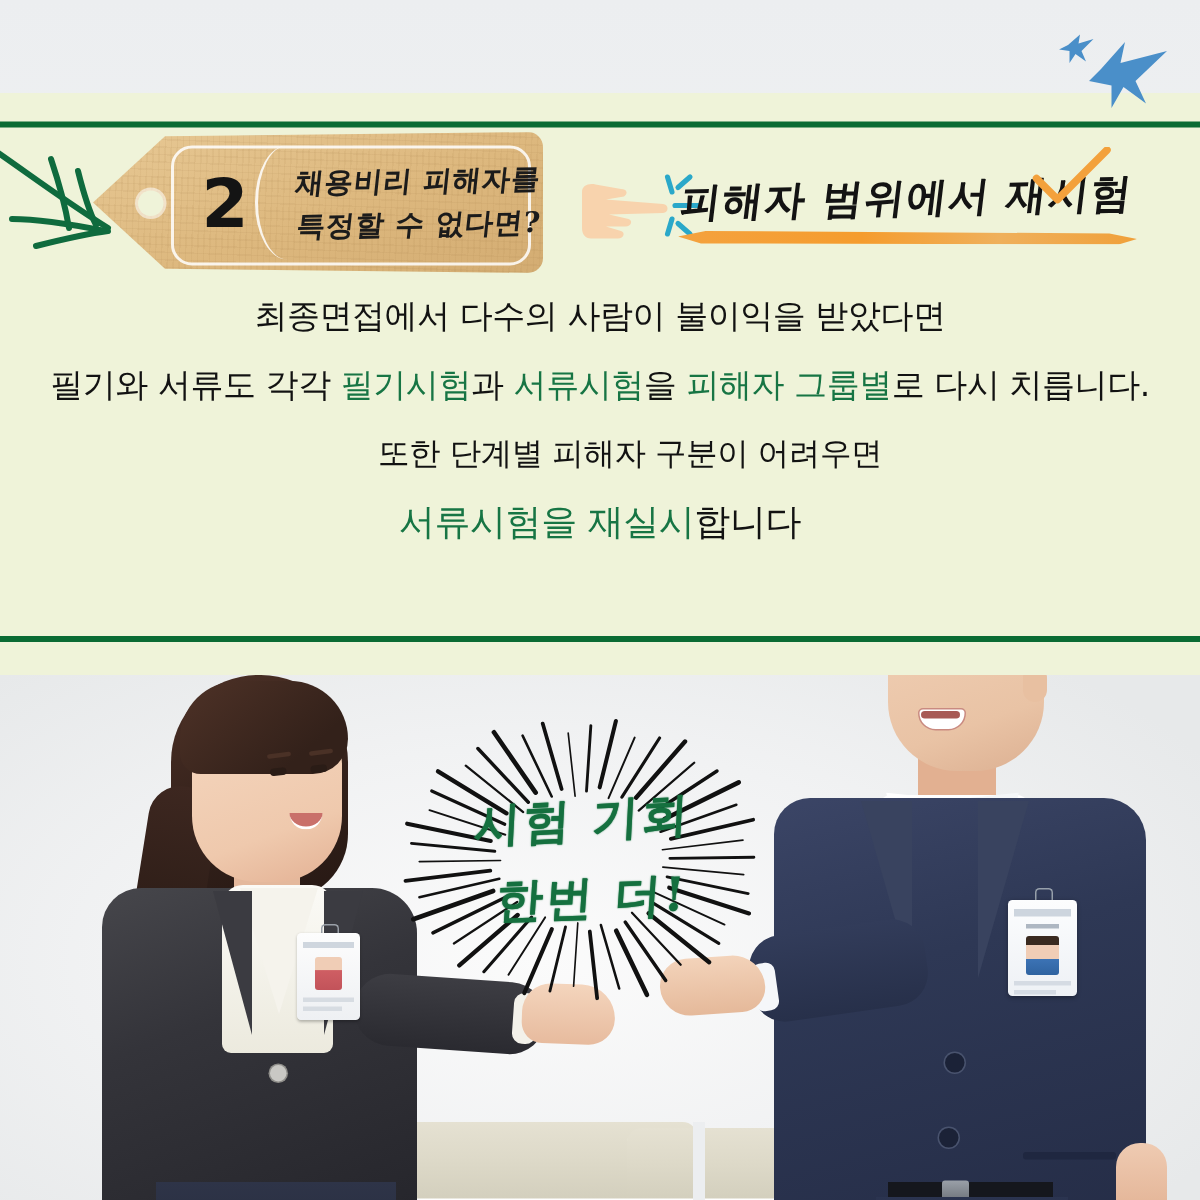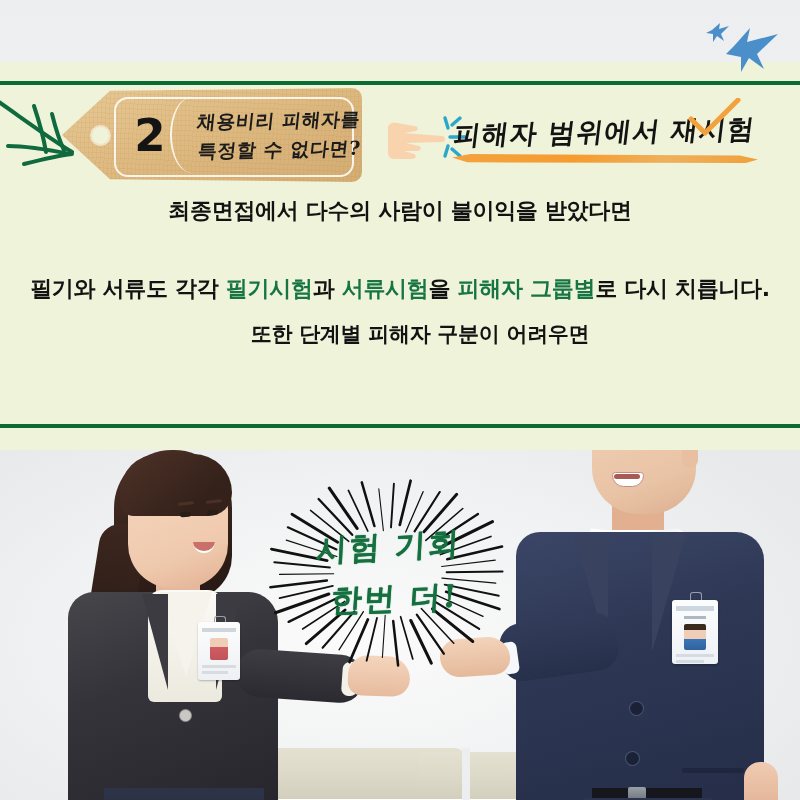--- a/index.html
+++ b/index.html
@@ -183,25 +183,25 @@
      white-space:nowrap;font-family:"DejaVu Serif","Liberation Serif",serif;
      transform:skewX(-8deg) rotate(-1.2deg);letter-spacing:1px;}
   .hl-underline{position:absolute;left:64px;top:50px;width:306px;height:9px;
      background:linear-gradient(90deg,#f4a23f 0%,#f59c2e 40%,#efb05c 70%,#f0a03a 100%);
      border-radius:6px;clip-path:polygon(0% 40%,6% 0%,94% 18%,100% 60%,96% 100%,5% 92%);}
   .hl-check{position:absolute;left:300px;top:-6px;width:54px;height:40px;}
 
   
   .copy{position:absolute;left:0;top:196px;width:800px;height:210px;
      display:flex;flex-direction:column;align-items:center;justify-content:flex-start;gap:16px;}
-  .cl{white-space:nowrap;font-weight:700;color:#121212;letter-spacing:-.3px;
+  .cl{white-space:nowrap;font-weight:400;color:#121212;letter-spacing:-.3px;
      font-family:"DejaVu Sans","Liberation Sans",sans-serif;}
   .cl.s1{font-size:22px;}
   .cl.s2{font-size:24px;}
-  .cl.s3{font-size:22px;margin-top:32px;}
+  .cl.s3{font-size:22px;}
   .cl.s4{font-size:21px;margin-left:40px;}
   .cl.s5{font-size:24px;}
   .g{color:#177544;}
 </style>
 </head>
 <body>
 
 <div id="card">
 
   <div class="photo">
@@ -390,15 +390,16 @@
   </div>
 
   <div class="copy">
     <div class="cl s1">최종면접에서 다수의 사람이 불이익을 받았다면</div>
 
 
     <div class="cl s3"><span>필기와 서류도 각각 </span><span class="g">필기시험</span><span>과 </span><span class="g">서류시험</span><span>을 </span><span class="g">피해자 그룹별</span><span>로 다시 치릅니다.</span></div>
 
     <div class="cl s4">또한 단계별 피해자 구분이 어려우면</div>
 
+    <div class="cl s5"><span class="g">서류시험을 재실시</span><span>합니다</span></div>
   </div>
 
 </div>
 
 </body></html>

